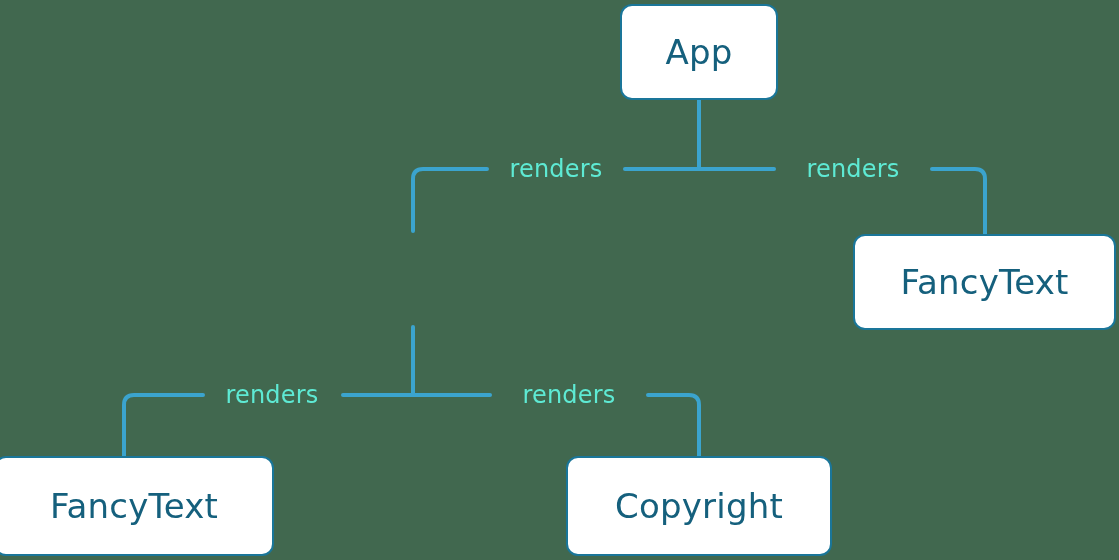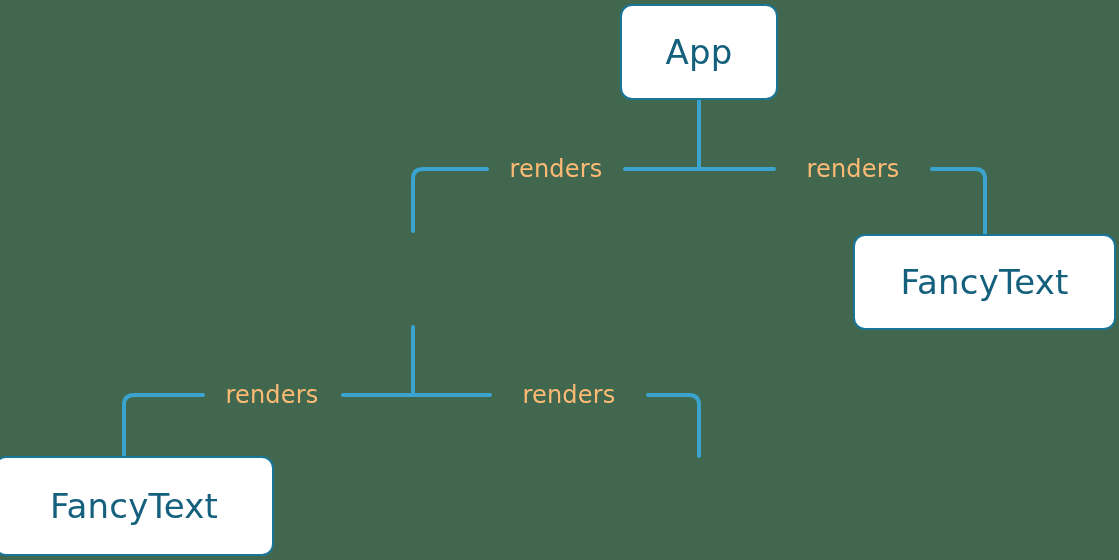--- a/index.html
+++ b/index.html
@@ -35,21 +35,21 @@
     align-items: center;
     justify-content: center;
     color: #15607d;
     font-size: 34px;
     font-weight: 400;
     letter-spacing: 0.2px;
     white-space: nowrap;
   }
   .edge-label {
     position: absolute;
-    color: #fdba74;
+    color: #5eead4;
     font-size: 24px;
     white-space: nowrap;
     transform: translate(-50%, -50%);
     letter-spacing: 0.2px;
   }
 </style>
 </head>
 <body>
 
 <div id="diagram">
@@ -81,19 +81,22 @@
 
 
   <div class="node" style="left:853px; top:234px; width:263px; height:96px;">
     <span>FancyText</span>
   </div>
 
   <div class="node" style="left:-6px; top:456px; width:280px; height:100px;">
     <span>FancyText</span>
   </div>
 
+  <div class="node" style="left:566px; top:456px; width:266px; height:100px;">
+    <span>Copyright</span>
+  </div>
 
   <div class="edge-label" style="left:556px; top:169px;">renders</div>
   <div class="edge-label" style="left:853px; top:169px;">renders</div>
   <div class="edge-label" style="left:272px; top:395px;">renders</div>
   <div class="edge-label" style="left:569px; top:395px;">renders</div>
 
 </div>
 
 </body></html>

